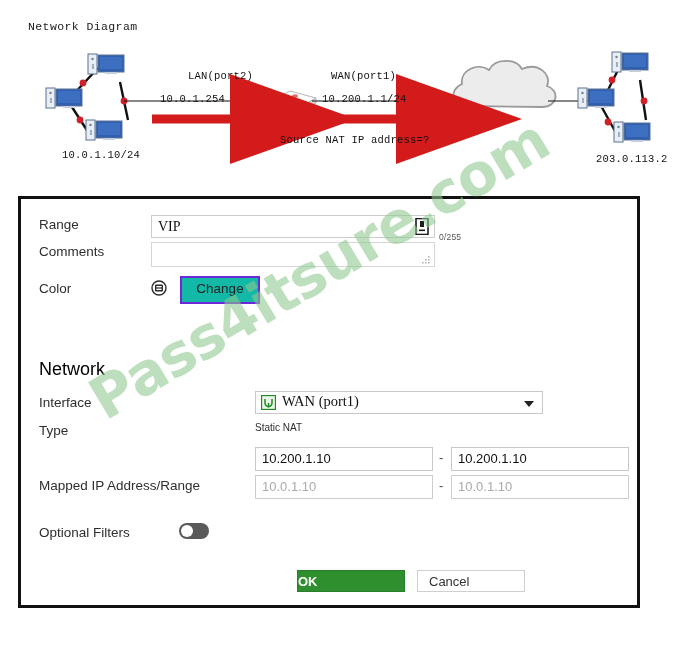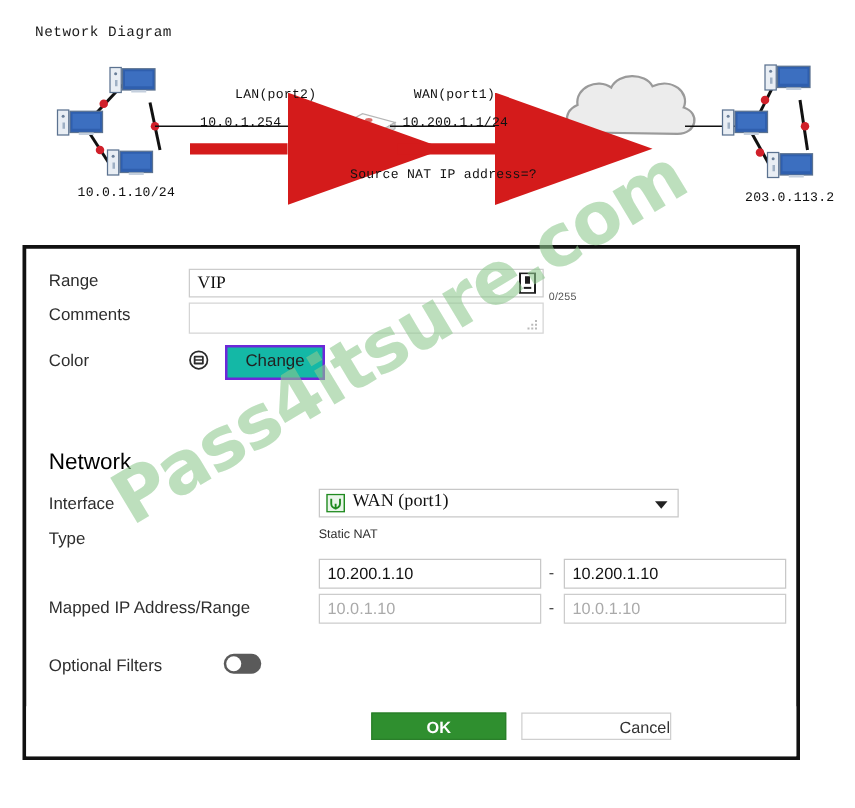--- a/index.html
+++ b/index.html
@@ -304,39 +304,39 @@
     position: absolute;
     left: 276px;
     top: 5px;
     width: 108px;
     height: 22px;
     background: #2f8f2f;
     border: 1px solid #2a7f2a;
     color: #ffffff;
     font-size: 13px;
     font-weight: bold;
-    text-align: center;
     line-height: 21px;
     cursor: pointer;
     box-sizing: border-box;
   }
   #cancel-button {
     position: absolute;
     left: 396px;
     top: 5px;
-    width: 120px;
+    width: 108px;
     height: 22px;
     background: #ffffff;
     border: 1px solid #cfcfcf;
     color: #333;
     font-size: 13px;
-    text-align: right;
+    text-align: left;
     line-height: 21px;
     cursor: pointer;
     box-sizing: border-box;
+    padding-left: 11px;
   }
 </style>
 </head>
 <body>
 
 <div id="diagram-section">
 
   <div id="diagram-title">Network Diagram</div>
 
   <svg id="diagram-svg" viewBox="0 0 684 190">

